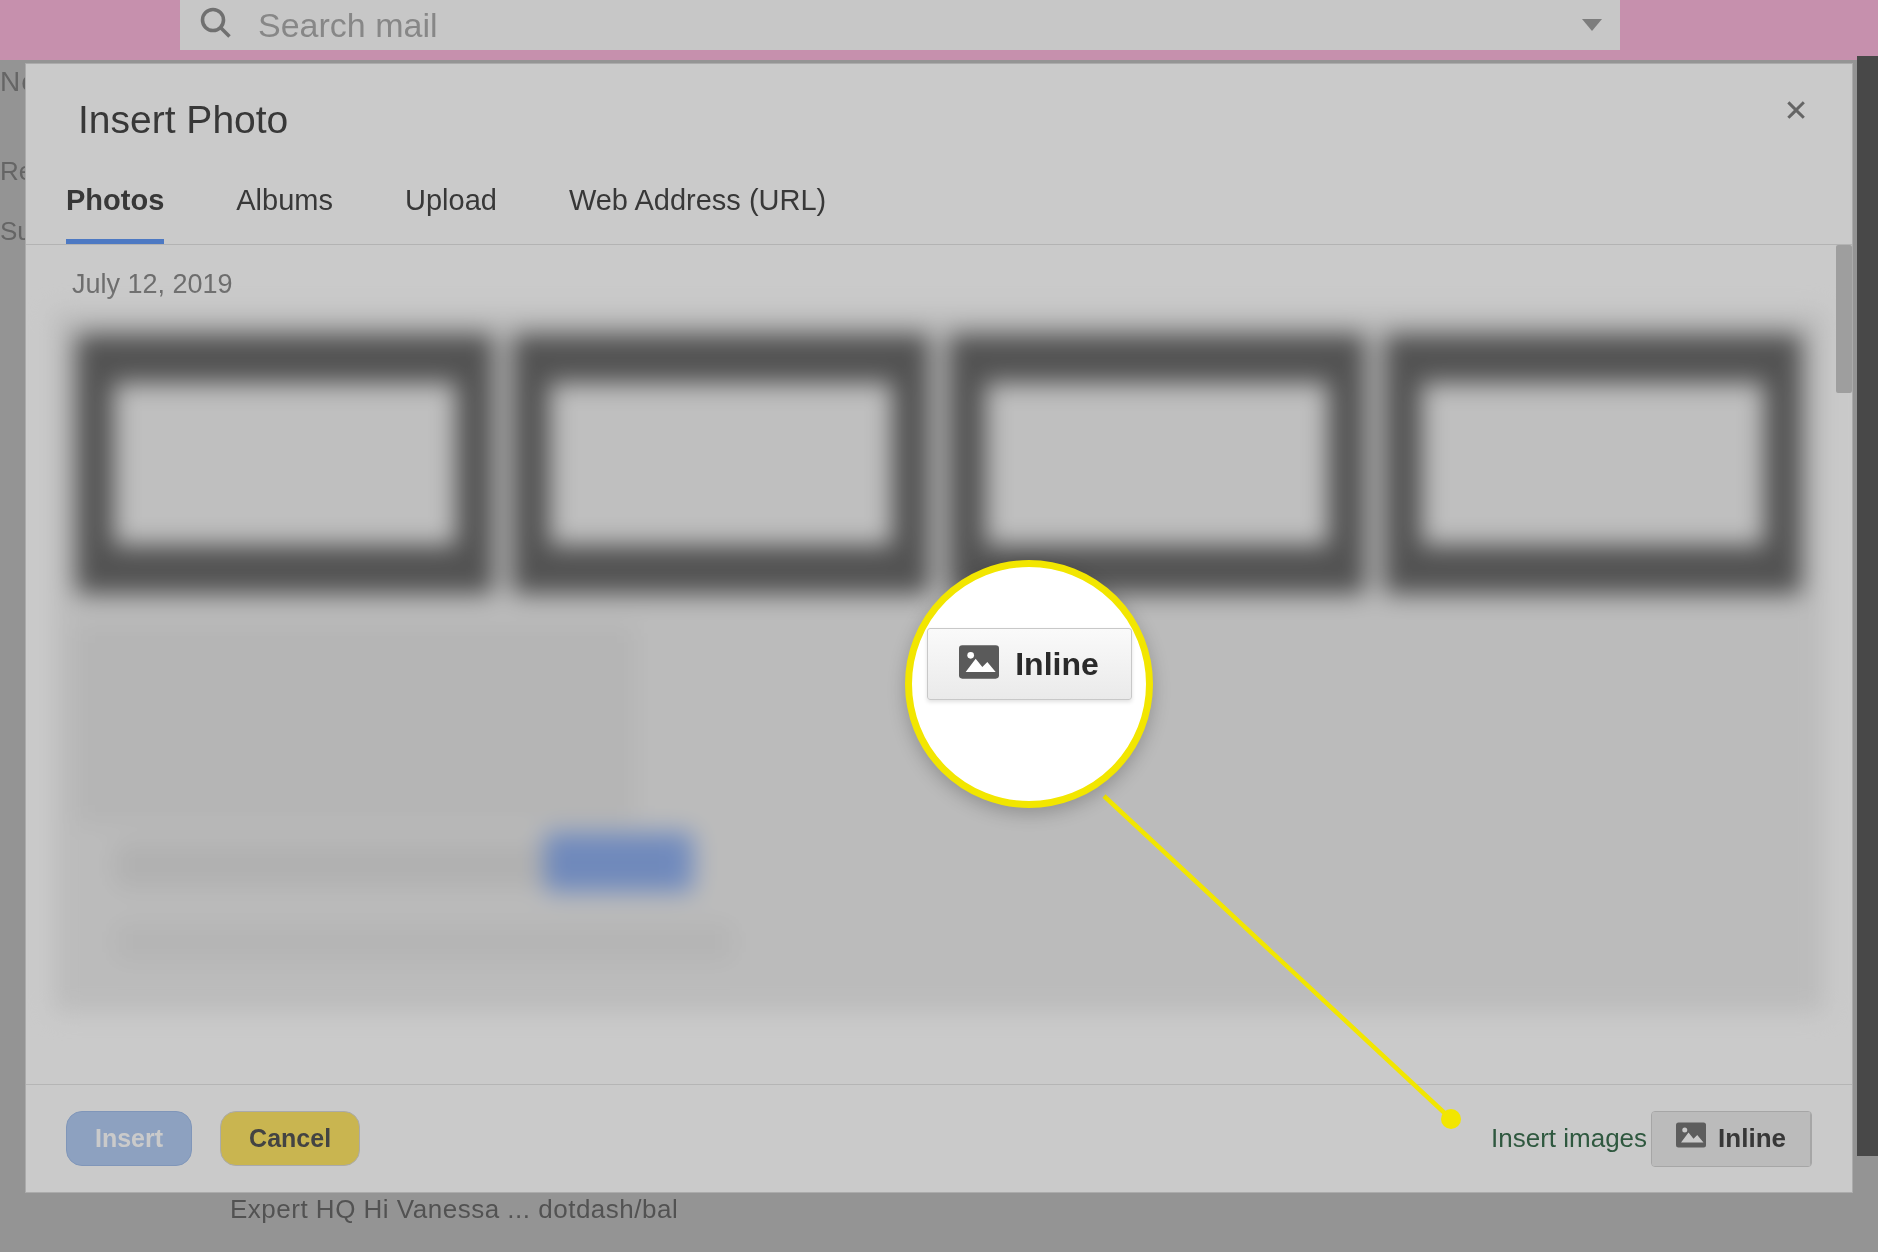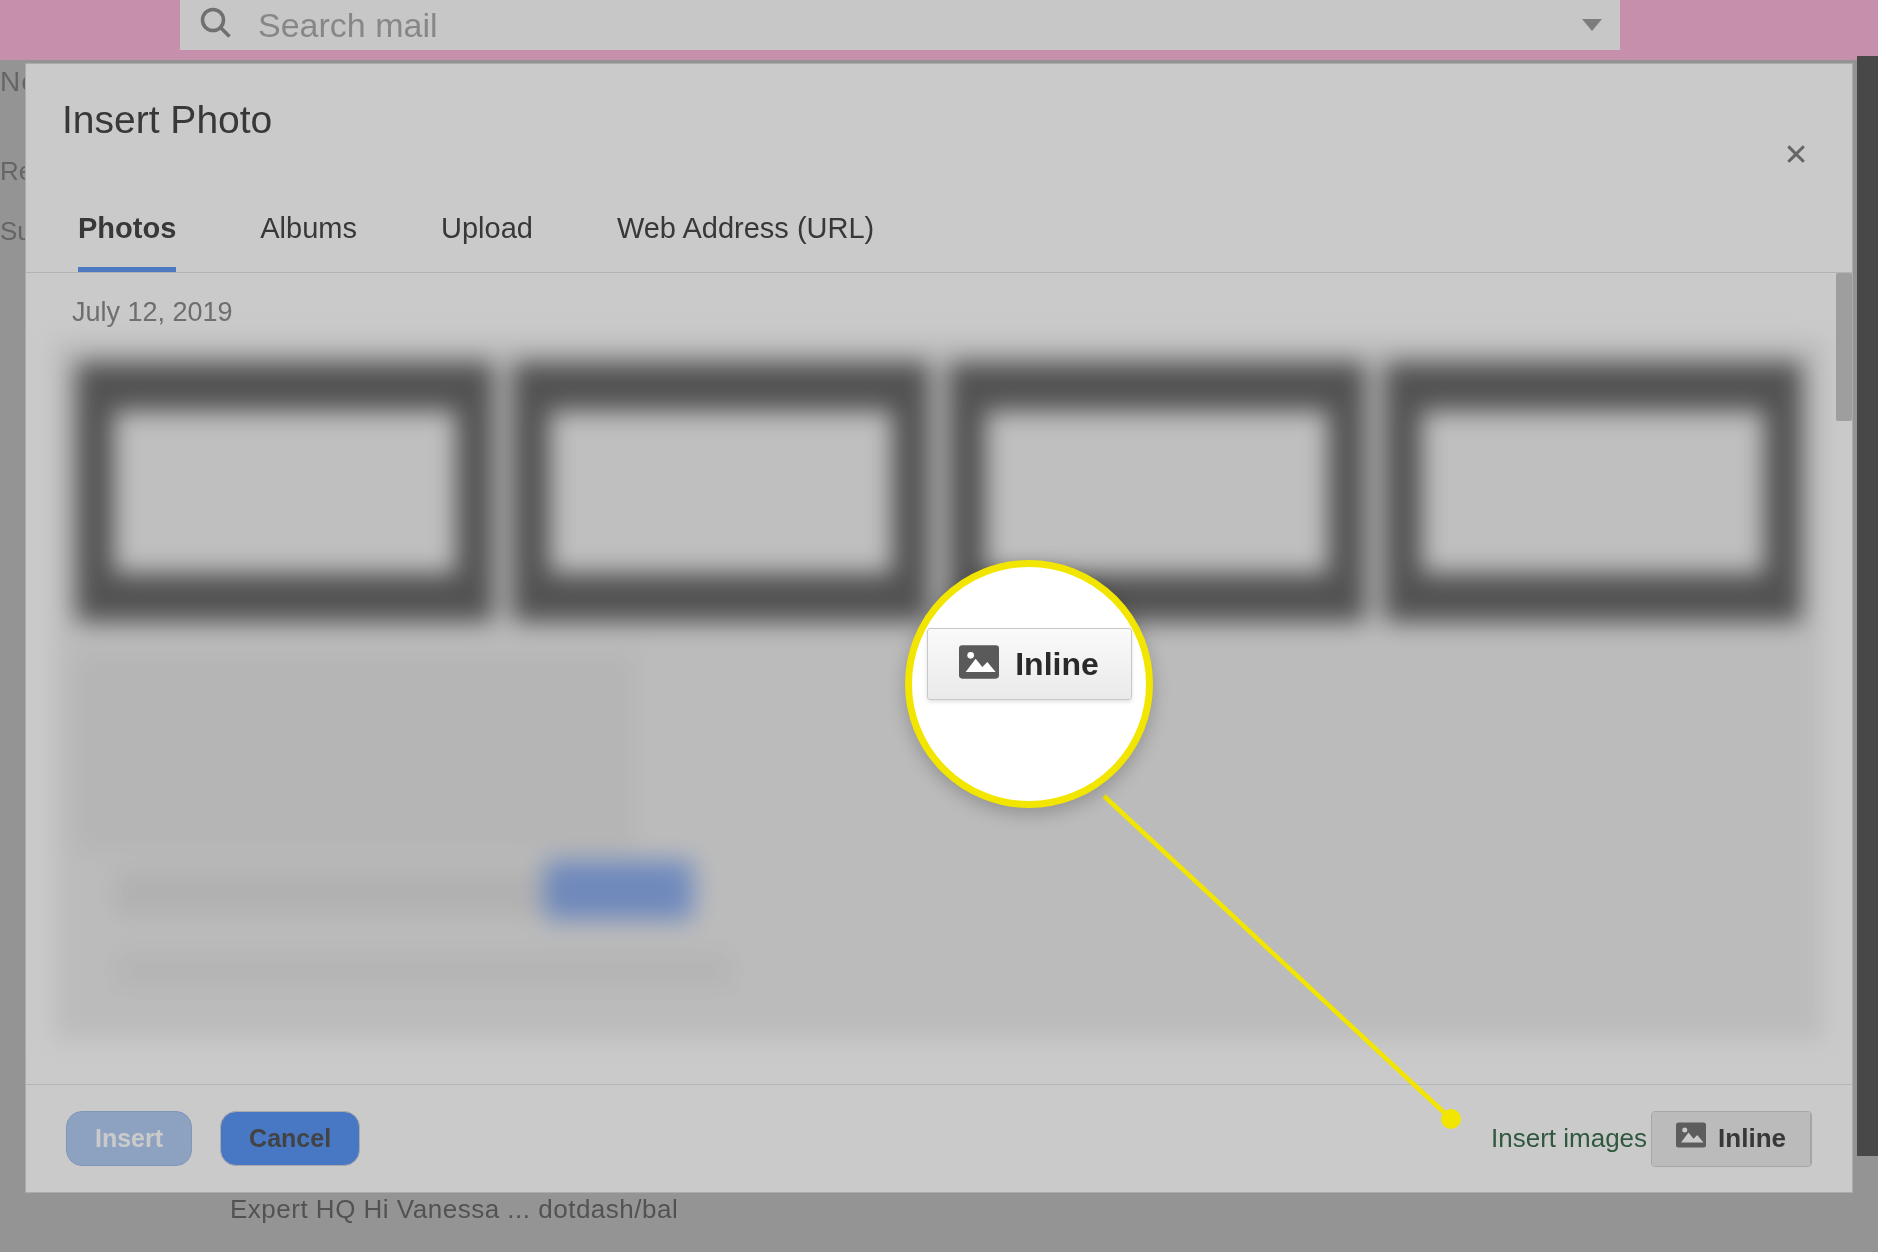--- a/index.html
+++ b/index.html
@@ -41,35 +41,34 @@
 }
 .bg-right-bar {
   position: absolute; top: 56px; right: 0; width: 21px; height: 1100px; background: #3b3b3b;
 }
 
 .dialog {
   position: absolute; left: 25px; top: 63px; width: 1828px; height: 1130px;
   background: #fff; border: 1px solid #d0d0d0;
   display: flex; flex-direction: column;
 }
-.dlg-head { padding: 34px 40px 10px 36px; display: flex; align-items: flex-start; flex-direction: column; }
+.dlg-head { padding: 34px 40px 10px 52px; display: flex; align-items: flex-start; }
 .dlg-title { font-size: 39px; color: #222; font-weight: 400; }
 .dlg-close {
   margin-left: auto; width: 32px; height: 32px; display: flex; align-items: center; justify-content: center;
   color: #666; font-size: 30px; cursor: pointer; margin-top: -4px;
 }
 
 .tabs {
   display: flex; gap: 72px; padding: 32px 40px 0 40px;
   border-bottom: 1px solid #dcdcdc;
 }
 .tab {
   font-size: 29px; color: #222; padding-bottom: 22px; cursor: pointer;
   border-bottom: 5px solid transparent;
-  margin-left: 12px;
 }
 .tab.active { font-weight: 700; border-bottom-color: #4285f4; }
 
 .body-area {
   flex: 1; position: relative; padding: 18px 28px 0 28px; overflow: hidden;
 }
 .date-lbl { font-size: 27px; color: #737373; padding: 6px 18px 12px 18px; }
 
 .thumbs {
   position: relative; background: #e9e9e9; border-radius: 4px; height: 700px;
@@ -88,21 +87,21 @@
 }
 
 .footer {
   height: 108px; border-top: 1px solid #e0e0e0; display: flex; align-items: center; padding: 0 40px;
 }
 .btn {
   height: 55px; display: inline-flex; align-items: center; justify-content: center;
   padding: 0 28px; font-size: 25px; border-radius: 16px; border: 1px solid transparent; cursor: pointer;
 }
 .btn-primary { background: #a3c1f0; color: #fff; font-weight: 700; border-color: #8fb1e6; }
-.btn-secondary { background: #3b82f6; color: #323232; font-weight: 700; border: 1px solid #cfcfcf; margin-left: 28px; }
+.btn-secondary { background: #fde047; color: #323232; font-weight: 700; border: 1px solid #cfcfcf; margin-left: 28px; }
 
 .foot-right { margin-left: auto; display: flex; align-items: center; }
 .insert-lbl { font-size: 26px; color: #14532d; margin-right: 4px; }
 .seg {
   display: flex; border: 1px solid #c8c8c8; border-radius: 4px; overflow: hidden;
 }
 .seg-btn {
   display: flex; align-items: center; gap: 12px; height: 54px; padding: 0 24px;
   font-size: 26px; color: #222; background: #fff; cursor: pointer;
 }

